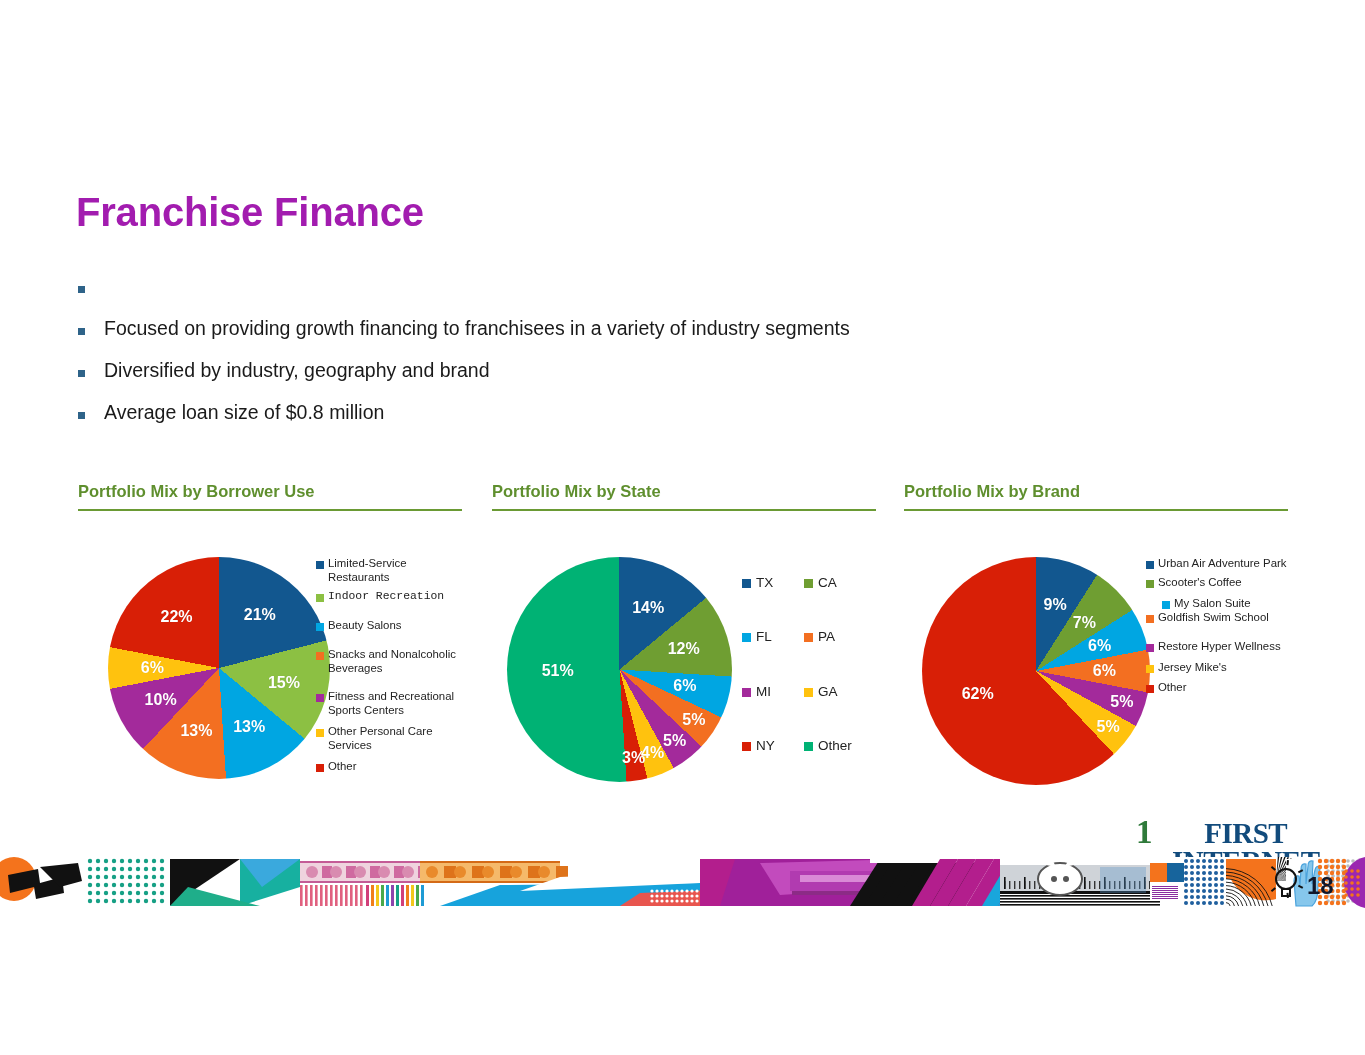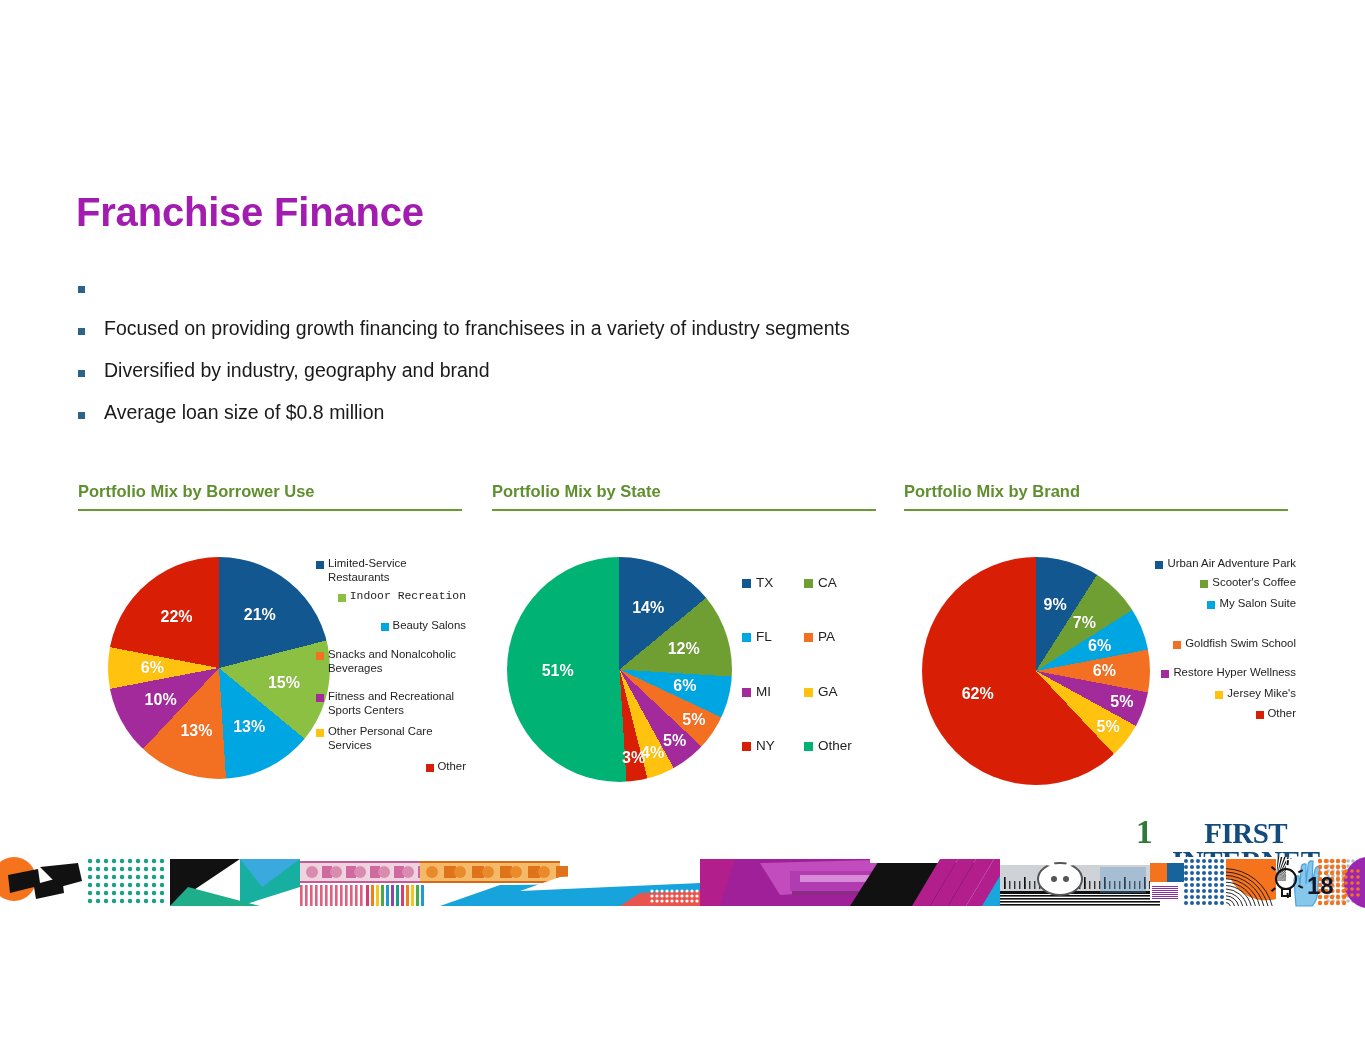--- a/index.html
+++ b/index.html
@@ -50,21 +50,21 @@
   .slice-label{
     position:absolute;color:#fff;font-weight:bold;font-size:16px;
     text-shadow:0 0 1px rgba(0,0,0,.15);
     white-space:nowrap;
   }
 
   
   .legend{position:absolute;top:0;}
   .legend.l1{left:238px;width:150px;}
   .legend.l3{left:242px;width:150px;}
-  .legend-item{display:flex;align-items:flex-start;margin-bottom:5px;justify-content:flex-end;}
+  .legend-item{display:flex;align-items:flex-start;margin-bottom:5px;}
   .swatch{
     width:8px;height:8px;flex:0 0 auto;margin-top:4px;margin-right:4px;
   }
   .legend-text{font-size:11.4px;color:#232323;line-height:1.22;}
 
   
   .legend.l2{left:250px;top:18px;width:140px;}
   .legend-grid{display:grid;grid-template-columns:62px 62px;row-gap:38px;}
   .legend-cell{display:flex;align-items:center;}
   .legend-cell .swatch{width:9px;height:9px;margin-top:0;margin-right:5px;}
@@ -245,21 +245,21 @@
         </div>
       <div class="legend l3" id="legend2">
           <div class="legend-item" style="margin-bottom: 5px;">
             <span class="swatch" style="background: rgb(18, 87, 143);"></span>
             <span class="legend-text">Urban Air Adventure Park</span>
           </div>
           <div class="legend-item" style="margin-bottom: 7px;">
             <span class="swatch" style="background: rgb(111, 158, 50);"></span>
             <span class="legend-text">Scooter's Coffee</span>
           </div>
-          <div class="legend-item" style="margin-bottom: 26px; padding-left: 16px;">
+          <div class="legend-item" style="margin-bottom: 0; padding-left: 16px;">
             <span class="swatch" style="background: rgb(0, 166, 226);"></span>
             <span class="legend-text">My Salon Suite</span>
           </div>
           <div class="legend-item" style="margin-bottom: 15px;">
             <span class="swatch" style="background: rgb(243, 111, 33);"></span>
             <span class="legend-text">Goldfish Swim School</span>
           </div>
           <div class="legend-item" style="margin-bottom: 7px;">
             <span class="swatch" style="background: rgb(163, 42, 155);"></span>
             <span class="legend-text">Restore Hyper Wellness</span>

